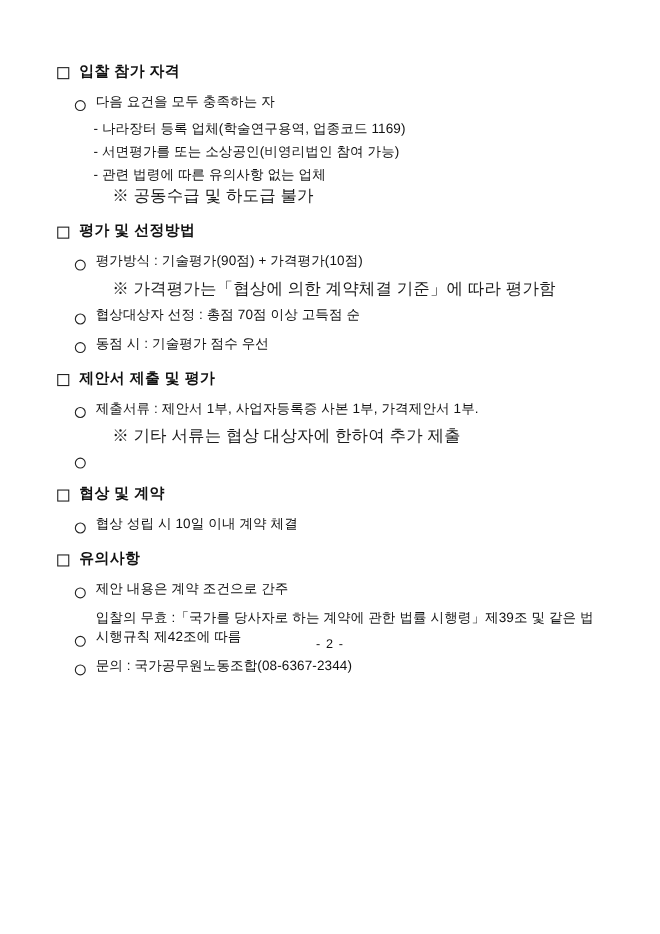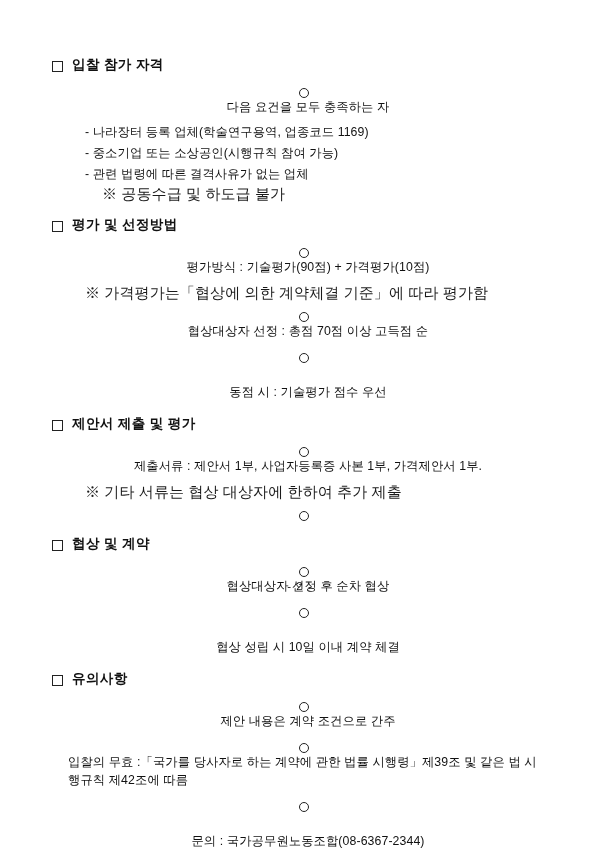--- a/index.html
+++ b/index.html
@@ -46,27 +46,25 @@
     font-size: 13.5px;
     font-weight: bold;
     letter-spacing: 0.4px;
     line-height: 18px;
   }
   .bullets {
     margin-left: 16px;
   }
   .b-row {
     display: flex;
-    align-items: center;
+    align-items: flex-end;
     margin-bottom: 8px;
-    flex-direction: column;
   }
   .b-row:last-child {
     margin-bottom: 0;
-    gap: 20px;
   }
   .circ {
     display: inline-block;
     width: 8px;
     height: 8px;
     border: 1px solid #222;
     border-radius: 50%;
     margin-right: 9px;
     margin-top: 5px;
     flex: 0 0 auto;
@@ -89,21 +87,21 @@
   .note {
     font-size: 15px;
     line-height: 17px;
     letter-spacing: 0.1px;
     margin-left: 34px;
     margin-top: 1px;
     margin-bottom: 6px;
     color: #1a1a1a;
   }
   .note-indent {
-    margin-left: 17px;
+    margin-left: 34px;
   }
   .footer {
     position: absolute;
     left: 0;
     right: 0;
     bottom: 36px;
     text-align: center;
     font-size: 11.5px;
     letter-spacing: 1px;
   }
@@ -118,22 +116,22 @@
       <span class="sec-box"></span>
       <span class="sec-title">입찰 참가 자격</span>
     </div>
     <div class="bullets">
       <div class="b-row">
         <span class="circ"></span>
         <span class="b-text">다음 요건을 모두 충족하는 자</span>
       </div>
       <div class="sub">
         <div class="dash-row">- 나라장터 등록 업체(학술연구용역, 업종코드 1169)</div>
-        <div class="dash-row">- 중소기업 또는 소상공인(시행규칙 참여 가능)</div>
-        <div class="dash-row">- 관련 법령에 따른 결격사유가 없는 업체</div>
+        <div class="dash-row">- 서면평가를 또는 소상공인(비영리법인 참여 가능)</div>
+        <div class="dash-row">- 관련 법령에 따른 유의사항 없는 업체</div>
       </div>
       <div class="note">※ 공동수급 및 하도급 불가</div>
     </div>
   </div>
 
   <div class="section">
     <div class="sec-head">
       <span class="sec-box"></span>
       <span class="sec-title">평가 및 선정방법</span>
     </div>
@@ -170,24 +168,20 @@
       </div>
     </div>
   </div>
 
   <div class="section">
     <div class="sec-head">
       <span class="sec-box"></span>
       <span class="sec-title">협상 및 계약</span>
     </div>
     <div class="bullets">
-      <div class="b-row">
-        <span class="circ"></span>
-        <span class="b-text">협상대상자 선정 후 순차 협상</span>
-      </div>
       <div class="b-row">
         <span class="circ"></span>
         <span class="b-text">협상 성립 시 10일 이내 계약 체결</span>
       </div>
     </div>
   </div>
 
   <div class="section">
     <div class="sec-head">
       <span class="sec-box"></span>

